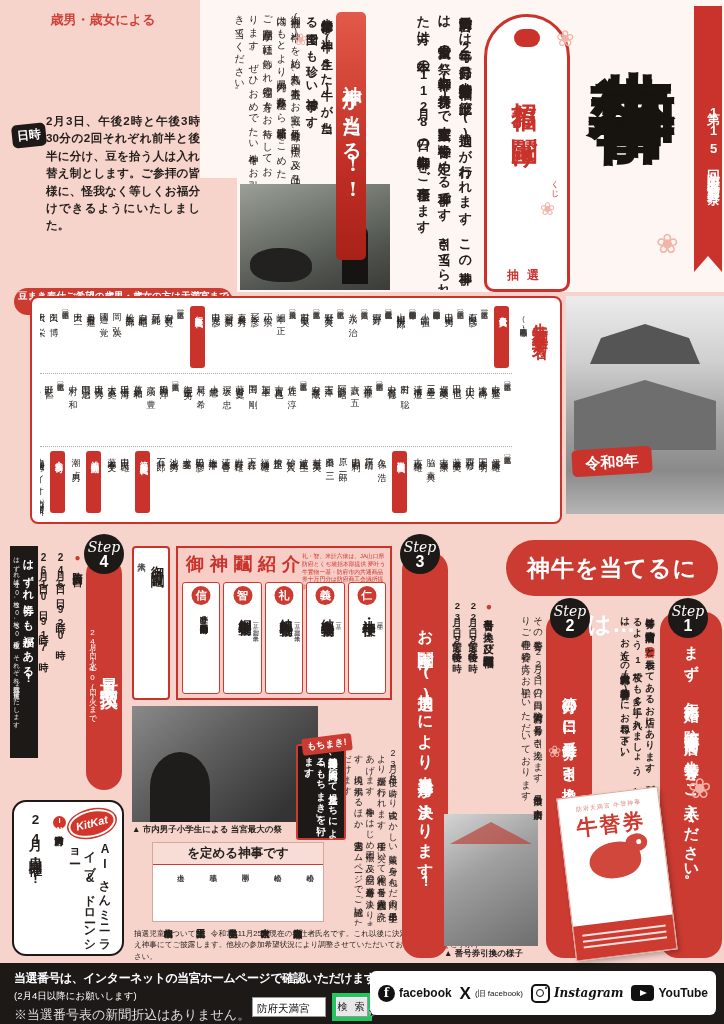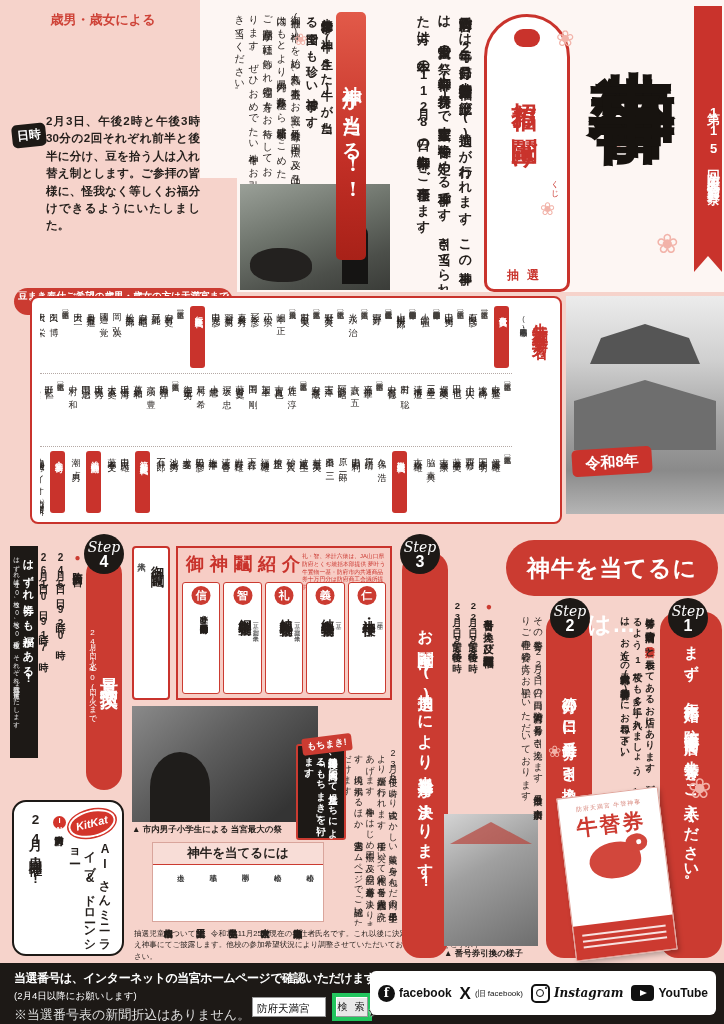--- a/index.html
+++ b/index.html
@@ -431,21 +431,21 @@
       </div>
   </div>
 
   <div class="photo" id="lottery-photo"></div>
   <div class="abs" id="lottery-cap">▲ 市内男子小学生による 当宮最大の祭</div>
   <div class="abs" id="mochimaki-box">
     <div class="v" id="mochimaki-text">抽選終了後、回廊内にて児童たちによる「もちまき」を行います。</div>
     <div id="mochimaki-badge">もちまき!</div>
   </div>
   <div class="abs" id="children-box">
-    <div id="children-head">神牛を当てるには</div>
+    <div id="children-head">を定める神事です</div>
     <div id="children-row">
         <div class="child">
           <div class="child-school">松崎小</div>
           <div class="child-name">山縣凜太郎</div>
         </div>
         <div class="child">
           <div class="child-school">松崎小</div>
           <div class="child-name">吉木咲大</div>
         </div>
         <div class="child">

